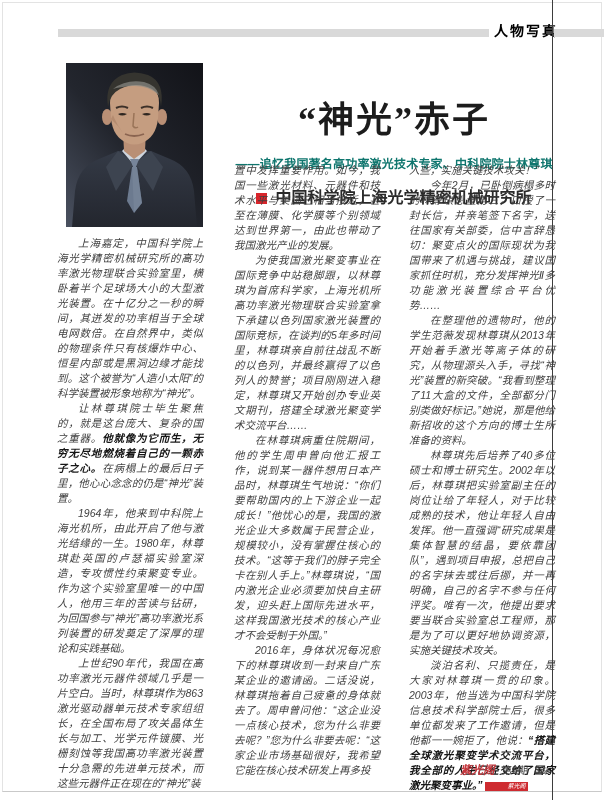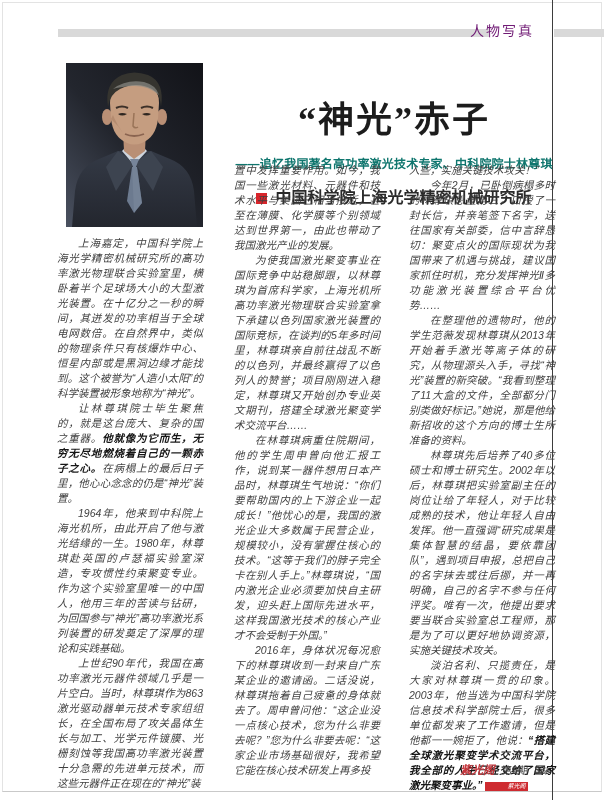--- a/index.html
+++ b/index.html
@@ -4,22 +4,22 @@
 <style>
   html,body{margin:0;padding:0;background:#ffffff;}
   .page{position:relative;width:604px;height:800px;background:#fff;overflow:hidden;
         font-family:"Liberation Sans","DejaVu Sans",sans-serif;color:#3f3f3f;}
   .page-frame{position:absolute;left:2px;top:2px;width:598px;height:788px;
         border:1px solid #e3e3e3;border-bottom:1px solid #c9c9c9;pointer-events:none;}
   
   .bar{position:absolute;top:29px;height:8px;background:#d9d9d9;}
   .bar-left{left:58px;width:431px;}
   .bar-right{left:554px;width:50px;}
-  .section-label{position:absolute;left:470px;top:20px;font-size:14px;font-weight:normal;
-        color:#701a75;letter-spacing:2px;white-space:nowrap;}
+  .section-label{position:absolute;left:494px;top:20px;font-size:14px;font-weight:bold;
+        color:#000000;letter-spacing:2px;white-space:nowrap;}
   .v-rule{position:absolute;left:552px;top:0;width:1px;height:800px;background:#3d3d3d;}
   
   .photo{position:absolute;left:66px;top:63px;width:137px;height:164px;overflow:hidden;}
   
   .title-block{position:absolute;left:234px;top:74px;width:320px;text-align:center;margin-top:24px;}
   .article-title{margin:0;font-family:"Liberation Serif","DejaVu Serif",serif;
         font-size:36px;line-height:44px;font-weight:bold;color:#1c1c1c;letter-spacing:2px;white-space:nowrap;}
   .article-subtitle{margin:12px 0 0 0;font-size:12px;font-weight:bold;color:#0f766e;
         white-space:nowrap;letter-spacing:0.2px;}
   .byline{margin:13px 0 0 0;font-size:16px;font-weight:bold;color:#2a2a2a;white-space:nowrap;}

